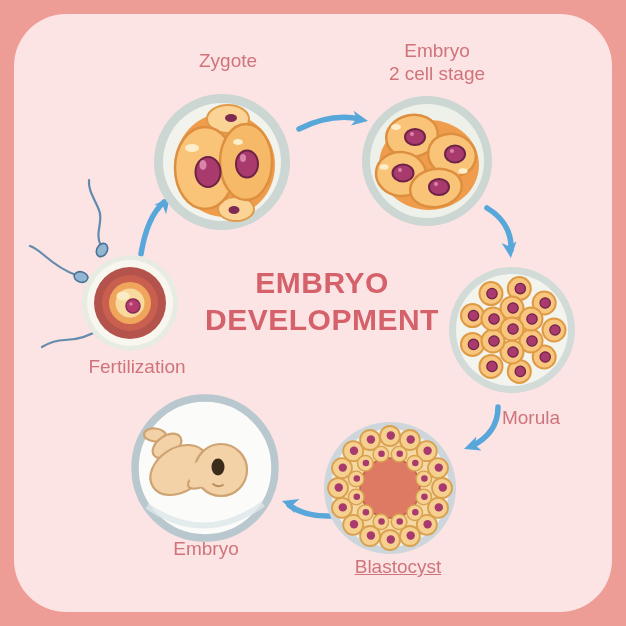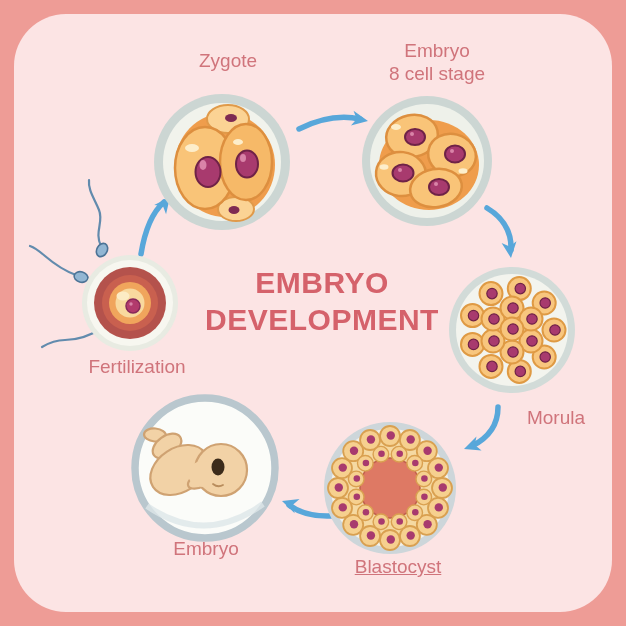--- a/index.html
+++ b/index.html
@@ -218,23 +218,23 @@
 
   <div class="title" style="left:322px;top:264px;">
     <span>EMBRYO</span>
     <span>DEVELOPMENT</span>
   </div>
 
   <div class="label" style="left:228px;top:49px;">Zygote</div>
 
   <div class="label" style="left:437px;top:39px;">
     <span style="display:block">Embryo</span>
-    <span style="display:block">8 cell stage</span>
+    <span style="display:block">2 cell stage</span>
   </div>
 
-  <div class="label" style="left:556px;top:406px;">Morula</div>
+  <div class="label" style="left:531px;top:406px;">Morula</div>
 
   <div class="label" style="left:398px;top:555px;text-decoration:underline;">Blastocyst</div>
 
   <div class="label" style="left:206px;top:537px;">Embryo</div>
 
   <div class="label" style="left:137px;top:355px;">Fertilization</div>
 </div>
 
 </body></html>

